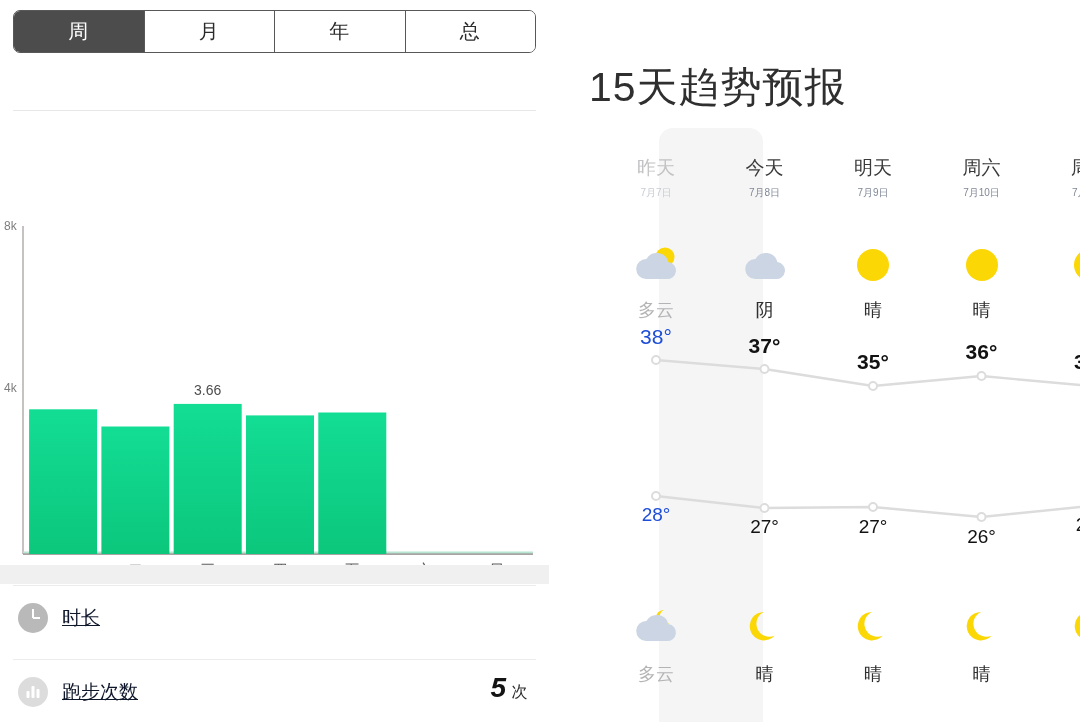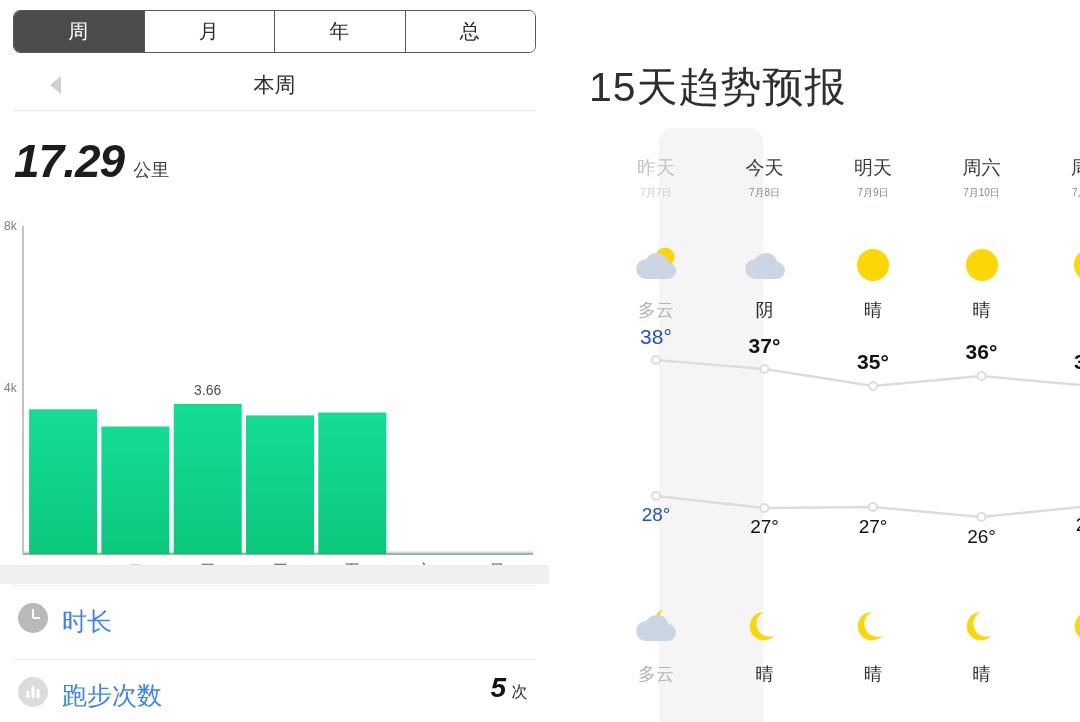--- a/index.html
+++ b/index.html
@@ -103,21 +103,21 @@
   }
   .count-bars { position:absolute; left:50%; top:50%; transform:translate(-50%,-50%);
     display:flex; align-items:flex-end; gap:2px; height:12px; }
   .count-bars i { display:block; width:3px; background:#ffffff; border-radius:1px; }
   .count-bars i:nth-child(1){ height:7px; }
   .count-bars i:nth-child(2){ height:12px; }
   .count-bars i:nth-child(3){ height:9px; }
 
   .stat-label {
     position:absolute; left:62px; top:20px;
-    font-size:25px; color:#3b82f6;
+    font-size:19px; color:#0f172a;text-decoration:underline;
   }
   .stat-value {
     position:absolute; right:22px; top:13px;
     font-size:28px; font-weight:bold; font-style:italic; color:#141414;
     letter-spacing:-0.5px;
   }
   .stat-value-unit {
     font-size:16px; font-weight:normal; font-style:normal; color:#2b2b2b;
     padding-left:6px;
   }
@@ -194,29 +194,22 @@
         <span>月</span>
       </div>
     <div class="tab">
         <span>年</span>
       </div>
     <div class="tab">
         <span>总</span>
       </div>
   </div>
 
-  <div id="period-row">
-    <div id="prev-arrow"></div>
-    <div id="period-label">本周</div>
-  </div>
   <div id="period-divider"></div>
 
-  <div id="distance-block">
-    <span id="distance-value">17.29</span><span id="distance-unit">公里</span>
-  </div>
 
   <div id="chart-area">
     <svg id="chart-svg" width="549" height="352" viewBox="0 0 549 352">
 
       <line x1="23" y1="12" x2="23" y2="340" stroke="#b9b3b3" stroke-width="1.6"></line>
 
       <line x1="23" y1="340" x2="533" y2="340" stroke="#8c8686" stroke-width="1.6"></line>
 
       <line x1="23" y1="338.4" x2="533" y2="338.4" stroke="#b7e6d3" stroke-width="1.6"></line>
 

